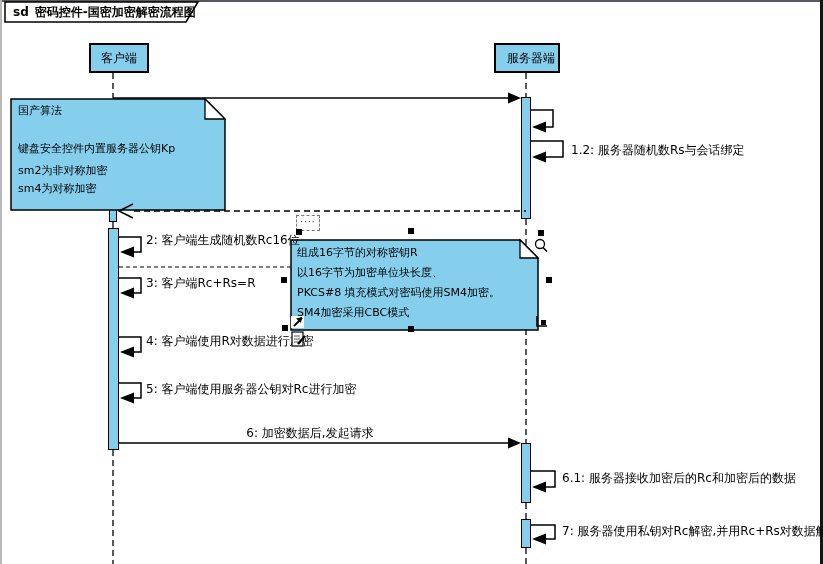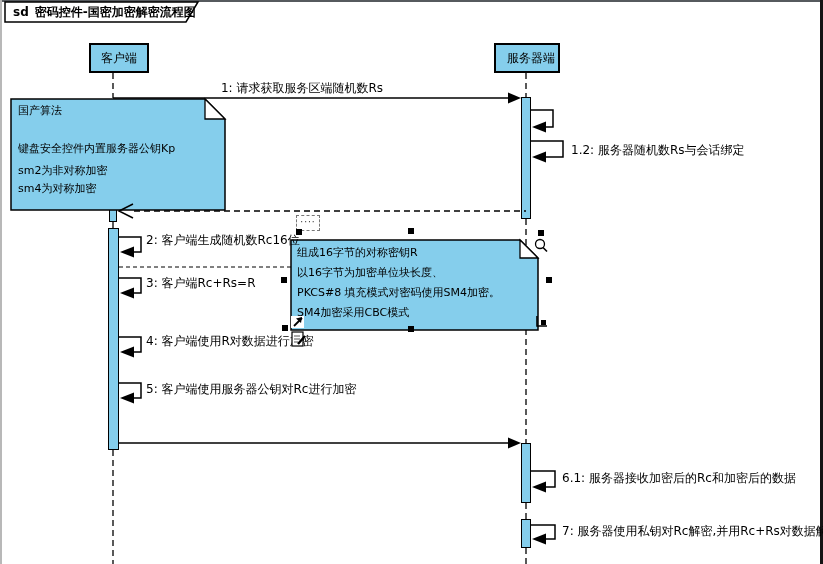--- a/index.html
+++ b/index.html
@@ -165,26 +165,26 @@
       <path d="M531,471 H555 V487 H546" fill="none" stroke="#000" stroke-width="1.5"></path>
       <polygon points="532,487 546,481.5 546,492.5" fill="#000"></polygon>
     </g>
 
     <g>
       <path d="M531,525 H555 V539 H546" fill="none" stroke="#000" stroke-width="1.5"></path>
       <polygon points="532,539 546,533.5 546,544.5" fill="#000"></polygon>
     </g>
   </svg>
 
-  <div class="msg-label centered" style="left:302px;top:80px;">1: 请求获取服务区端随机数Rs</div>
   <div class="msg-label" style="left:571px;top:142px;">1.2: 服务器随机数Rs与会话绑定</div>
   <div class="msg-label" style="left:146px;top:232px;">2: 客户端生成随机数Rc16位</div>
   <div class="msg-label" style="left:146px;top:275px;">3: 客户端Rc+Rs=R</div>
   <div class="msg-label" style="left:146px;top:333px;">4: 客户端使用R对数据进行加密</div>
   <div class="msg-label" style="left:146px;top:381px;">5: 客户端使用服务器公钥对Rc进行加密</div>
+  <div class="msg-label centered" style="left:310px;top:425px;">6: 加密数据后,发起请求</div>
   <div class="msg-label" style="left:562px;top:470px;">6.1: 服务器接收加密后的Rc和加密后的数据</div>
   <div class="msg-label" style="left:562px;top:523px;">7: 服务器使用私钥对Rc解密,并用Rc+Rs对数据解密</div>
 
   <div class="abs mini-box">····</div>
 
   <div class="handle" style="left:296px;top:229px;"></div>
   <div class="handle" style="left:408px;top:228px;"></div>
   <div class="handle" style="left:538px;top:230px;"></div>
   <div class="handle" style="left:281px;top:277px;"></div>
   <div class="handle" style="left:546px;top:277px;"></div>

